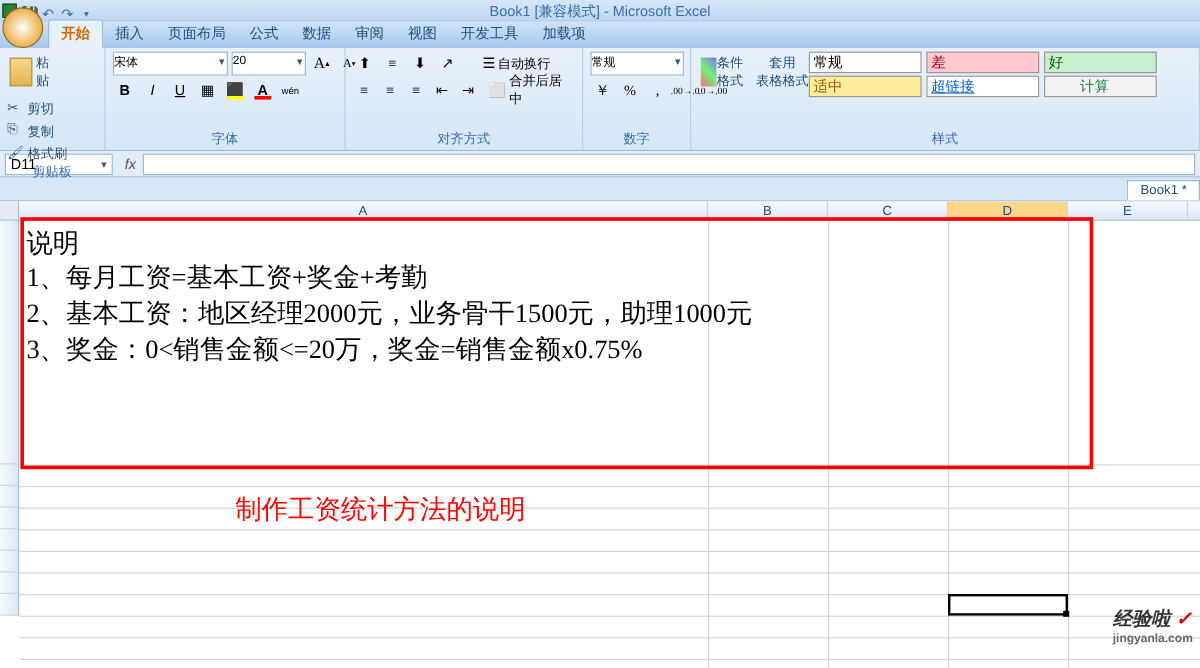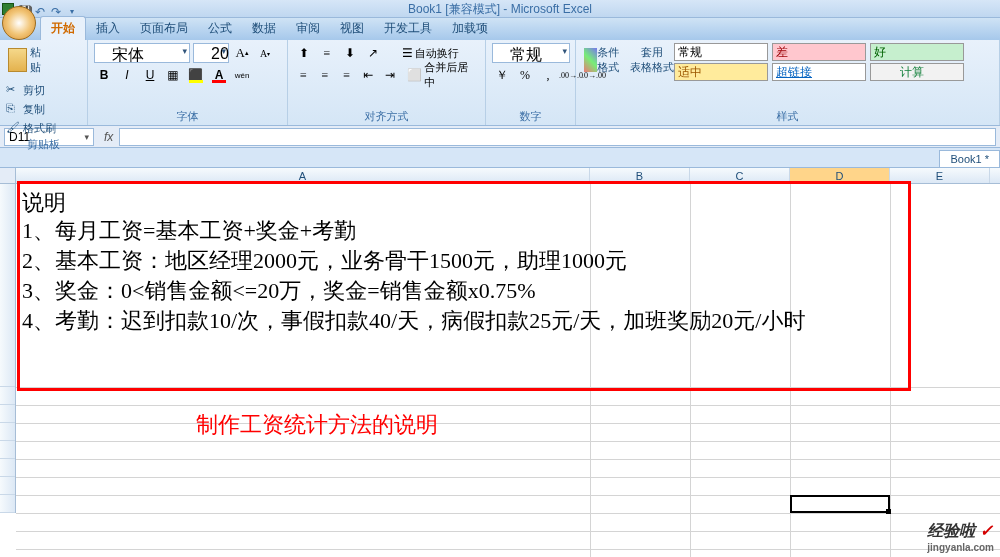--- a/index.html
+++ b/index.html
@@ -12,21 +12,21 @@
   .tab { padding: 3px 10px; color:#1f4e79; cursor:pointer;}
   .tab.active { background:#e8f1fb; border:1px solid #9ab9db; border-bottom:none; border-radius:3px 3px 0 0; color:#d06a00; font-weight:bold;}
   .ribbon { height: 86px; background:linear-gradient(#e8f1fb,#d5e6f6); border-bottom:1px solid #9ab9db; display:flex;}
   .group { border-right:1px solid #b7cfe6; padding:3px 6px 2px 6px; display:flex; flex-direction:column; justify-content:space-between; position:relative;}
   .group-title { text-align:center; color:#3a6ea5; font-size:11px; height:14px; line-height:14px;}
   .group-body { flex:1; display:flex; align-items:flex-start; gap:4px; flex-wrap:wrap;}
   .big-btn { display:flex; flex-direction:row; align-items:center; width:40px; padding:2px;}
   .big-btn .ic { width:24px; height:24px; display:block;}
   .big-btn .lbl { font-size:11px; color:#1f4e79; text-align:center;}
   .row { display:flex; align-items:center; gap:3px; height:20px;}
-  .sel { border:1px solid #9ab9db; background:#fff; height:20px; padding:1px 14px 1px 17px; font-size:16px; position:relative;}
+  .sel { border:1px solid #9ab9db; background:#fff; height:20px; padding:1px 14px 1px 0; font-size:10px; position:relative;}
   .sel::after { content:"▾"; position:absolute; right:2px; top:2px; font-size:9px; color:#31547a;}
   .btn-sm { width:20px; height:20px; border:1px solid transparent; display:flex; align-items:center; justify-content:center; font-family:"Times New Roman",serif;}
   .swatch { width:94px; height:18px; border:1px solid #999; display:flex; align-items:center; padding:0 3px; font-size:12px;}
   .sw-normal { background:#fff; color:#000;}
   .sw-bad { background:#ffc7ce; color:#9c0006;}
   .sw-good { background:#c6efce; color:#006100;}
   .sw-mid { background:#ffeb9c; color:#9c5700;}
   .sw-link { background:#fff; color:#0563c1; text-decoration:underline;}
   .sw-calc { background:#f2f2f2; color:#15803d;padding-left:29px;}
   .name-box-bar { height:22px; background:#e4ecf7; border-bottom:1px solid #9ab9db; display:flex; align-items:center;}
@@ -43,21 +43,21 @@
   .corner { position:absolute; top:0; left:0; width:16px; height:16px; background:#e4ecf7; border-right:1px solid #a6bdd6; border-bottom:1px solid #a6bdd6;}
   .row-h { border-bottom:1px solid #c9d8e8; text-align:center; font-size:11px; color:#1f4e79;}
   .cells { position:absolute; top:16px; left:16px; right:0; bottom:0;}
   .red-box { position:absolute; border:3px solid #ff0000; }
   .cell-text { position:absolute; font-family: SimSun, serif;}
   .caption { color:#ff0000; font-size:22px;}
   .active-cell { position:absolute; border:2px solid #000; background:transparent;}
   .active-cell::after { content:""; position:absolute; right:-3px; bottom:-3px; width:5px; height:5px; background:#000;}
   .gridline-h { position:absolute; left:0; right:0; height:1px; background:#d4d4d4;}
   .gridline-v { position:absolute; top:0; bottom:0; width:1px; background:#d4d4d4;}
-  .watermark { position:absolute; right:6px; bottom:4px; font-size:16px; font-weight:bold; font-style:italic; color:#333;}
+  .watermark { position:absolute; right:6px; bottom:19px; font-size:16px; font-weight:bold; font-style:italic; color:#333;}
   .watermark .chk { color:#d40000;}
   .watermark .sub { display:block; font-size:10px; color:#666; font-style:normal; text-align:right;}
   .clip-side { display:flex; flex-direction:column; gap:1px; font-size:11px; color:#1f4e79;}
   .clip-side .r { display:flex; align-items:center; gap:3px; height:18px;}
   .mini-ic { width:14px; height:14px; display:inline-block;}
 </style>
 </head>
 <body>
 
 <div class="title-bar">
@@ -106,21 +106,21 @@
           </div>
       </div>
     </div>
     <div class="group-title">剪贴板</div>
   </div>
 
   <div class="group" style="width:200px;">
     <div class="group-body" style="flex-direction:column;gap:2px;align-items:flex-start;">
       <div class="row">
         <div class="sel" style="width:96px;">宋体</div>
-        <div class="sel" style="width:36px;">20</div>
+        <div class="sel" style="width:62px;">20</div>
         <div class="btn-sm" style="font-size:13px;">A<sup style="font-size:7px;">▴</sup></div>
         <div class="btn-sm" style="font-size:10px;">A<sup style="font-size:6px;">▾</sup></div>
       </div>
       <div class="row">
         <div class="btn-sm">
             <b>B</b>
           </div>
         <div class="btn-sm">
             <i>I</i>
           </div>
@@ -261,21 +261,20 @@
     <div class="gridline-v" style="left:674px;"></div>
     <div class="gridline-v" style="left:774px;"></div>
     <div class="gridline-v" style="left:874px;"></div>
 
     <div class="red-box" style="left:1px;top:-3px;width:894px;height:210px;"></div>
 
     <div class="cell-text" style="left:6px;top:4px;font-size:22px;">说明</div>
     <div class="cell-text" style="left:6px;top:32px;font-size:22px;">1、每月工资=基本工资+奖金+考勤</div>
     <div class="cell-text" style="left:6px;top:62px;font-size:22px;">2、基本工资：地区经理2000元，业务骨干1500元，助理1000元</div>
     <div class="cell-text" style="left:6px;top:92px;font-size:22px;">3、奖金：0&lt;销售金额&lt;=20万，奖金=销售金额x0.75%</div>
-    <div class="cell-text" style="left:6px;top:122px;font-size:22px;">4、考勤：迟到扣款10/次，事假扣款40/天，病假扣款25元/天，加班奖励20元/小时</div>
 
     <div class="cell-text caption" style="left:180px;top:226px;">制作工资统计方法的说明</div>
 
     <div class="active-cell" style="left:774px;top:311px;width:100px;height:18px;"></div>
   </div>
 
   <div class="watermark">
     <span>经验啦</span> <span class="chk">✓</span>
     <span class="sub">jingyanla.com</span>
   </div>

